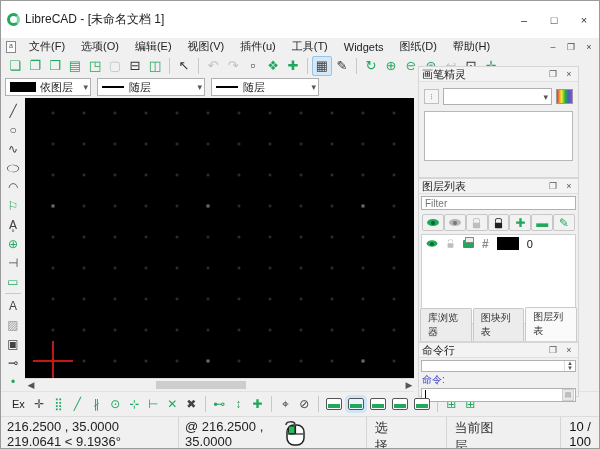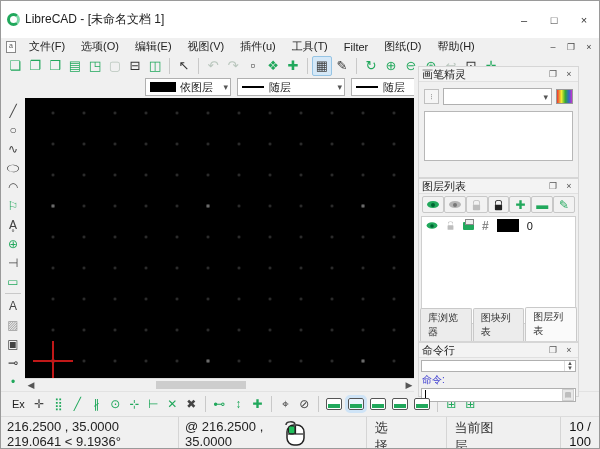--- a/index.html
+++ b/index.html
@@ -22,21 +22,21 @@
 
   
   .toolbar { height:21px; display:flex; align-items:center; padding-left:4px; flex:0 0 auto; }
   .tb { width:20px; height:20px; display:inline-flex; align-items:center; justify-content:center; font-size:13px; color:#21a85c; }
   .tb.k { color:#333; }
   .tb.d { color:#b9c6bd; }
   .tb.p { background:#d5e8f7; border:1px solid #96c4e4; border-radius:2px; color:#444; }
   .sep { width:1px; height:16px; background:#c9c9c9; margin:0 4px; }
 
   
-  .penbar { height:22px; display:flex; align-items:center; padding-left:4px; gap:6px; flex:0 0 auto;justify-content:center; }
+  .penbar { height:22px; display:flex; align-items:center; padding-left:4px; gap:6px; flex:0 0 auto; }
   .combo { height:18px; background:#fff; border:1px solid #b0b0b0; display:flex; align-items:center; font-size:11px; color:#222; padding:0 2px 0 4px; }
   .combo .arr { margin-left:auto; color:#555; font-size:9px; padding-left:6px; }
   .swatch { width:26px; height:10px; background:#000; margin-right:4px; }
   .lineswatch { width:22px; height:2px; background:#000; margin-right:5px; }
 
   
   .main { flex:1 1 auto; display:flex; min-height:0; }
   .lefttools { width:24px; display:flex; flex-direction:column; align-items:center; padding-top:4px; }
   .lt { width:20px; height:19px; display:flex; align-items:center; justify-content:center; font-size:12px; color:#444; }
   .lt.g { color:#21a85c; }
@@ -138,21 +138,21 @@
   </div>
 
   <div class="menubar">
     <span class="mdoc"></span>
     <span class="mi">文件(F)</span>
     <span class="mi">选项(O)</span>
     <span class="mi">编辑(E)</span>
     <span class="mi">视图(V)</span>
     <span class="mi">插件(u)</span>
     <span class="mi">工具(T)</span>
-    <span class="mi">Filter</span>
+    <span class="mi">Widgets</span>
     <span class="mi">图纸(D)</span>
     <span class="mi">帮助(H)</span>
     <span class="mdispacer"></span>
     <span class="mdib">–</span>
     <span class="mdib">❐</span>
     <span class="mdib">×</span>
   </div>
 
   <div class="toolbar">
     <span class="tb">❏</span>
@@ -264,20 +264,21 @@
     </div>
 
     <div class="dock" style="height:164px">
       <div class="docktitle">
         <span>图层列表</span>
         <span class="dkbtns">
           <span class="dkb">❐</span>
           <span class="dkb">×</span>
         </span>
       </div>
+      <input class="filter" placeholder="Filter" style="">
       <div class="layerbtns">
         <span class="lyb">
             <span class="eye"></span>
           </span>
         <span class="lyb">
             <span class="eye gray"></span>
           </span>
         <span class="lyb">
             <span class="lockc gray" style="transform:scale(.8)"></span>
           </span>

